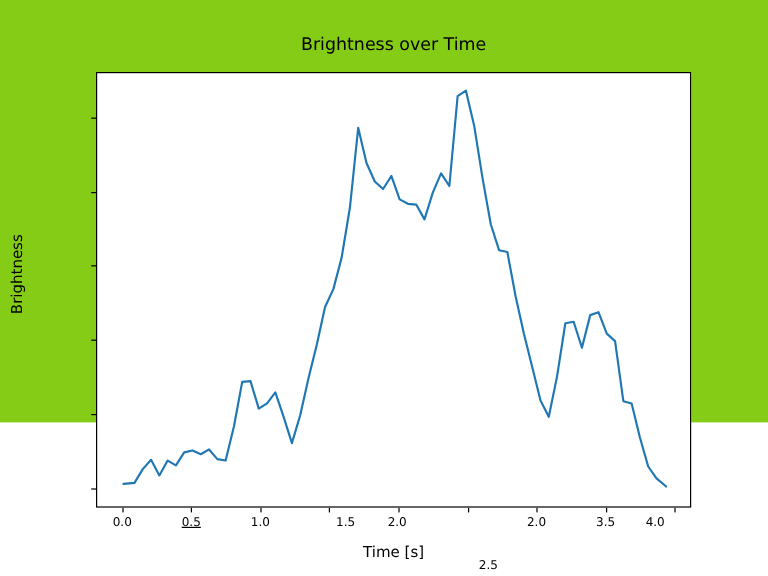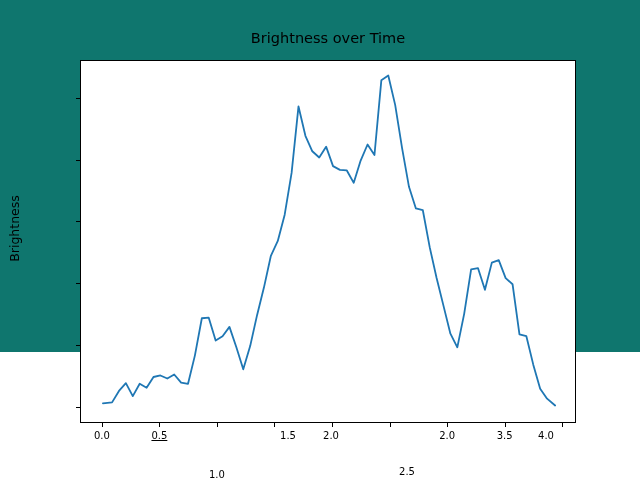--- a/index.html
+++ b/index.html
@@ -10,21 +10,21 @@
   body {
     width: 640px;
     height: 480px;
     font-family: "DejaVu Sans", sans-serif;
     overflow: hidden;
   }
   #figure {
     position: relative;
     width: 640px;
     height: 352px;
-    background: #0f766e;
+    background: #84cc16;
   }
   
   #chart-title-inner {
     position: absolute;
     left: 80px;
     top: 30px;
     width: 496px;
     text-align: center;
     font-size: 14.5px;
     color: #000;
@@ -107,35 +107,36 @@
 </style>
 </head>
 <body>
 
 <div id="figure">
 
   <div id="chart-title-inner">Brightness over Time</div>
 
   <div id="y-axis-label">Brightness</div>
 
+  <div id="x-axis-label">Time [s]</div>
 
   <div id="y-tick-labels">
       <div class="ytick-mark" style="top: 406.922px;"></div>
       <div class="ytick-mark" style="top: 345.082px;"></div>
       <div class="ytick-mark" style="top: 283.242px;"></div>
       <div class="ytick-mark" style="top: 221.402px;"></div>
       <div class="ytick-mark" style="top: 159.562px;"></div>
       <div class="ytick-mark" style="top: 97.7223px;"></div>
     </div>
   <div id="x-tick-labels">
       <div class="tick-label-x" style="left: 101.865px;">0.0</div>
       <div class="xtick-mark" style="left: 101.865px;"></div>
       <div class="tick-label-x" style="left: 159.406px; text-decoration: underline;">0.5</div>
       <div class="xtick-mark" style="left: 159.406px;"></div>
-      <div class="tick-label-x" style="left: 216.947px; margin-top: 39px;">1.0</div>
+      <div class="tick-label-x" style="left: 216.947px;">1.0</div>
       <div class="xtick-mark" style="left: 216.947px;"></div>
       <div class="tick-label-x" style="left: 288px;">1.5</div>
       <div class="xtick-mark" style="left: 274.487px;"></div>
       <div class="tick-label-x" style="left: 331px;">2.0</div>
       <div class="xtick-mark" style="left: 332.028px;"></div>
       <div class="tick-label-x" style="left: 407px; margin-top: 36px;">2.5</div>
       <div class="xtick-mark" style="left: 389.568px;"></div>
       <div class="tick-label-x" style="left: 447.109px;">2.0</div>
       <div class="xtick-mark" style="left: 447.109px;"></div>
       <div class="tick-label-x" style="left: 504.65px;">3.5</div>

